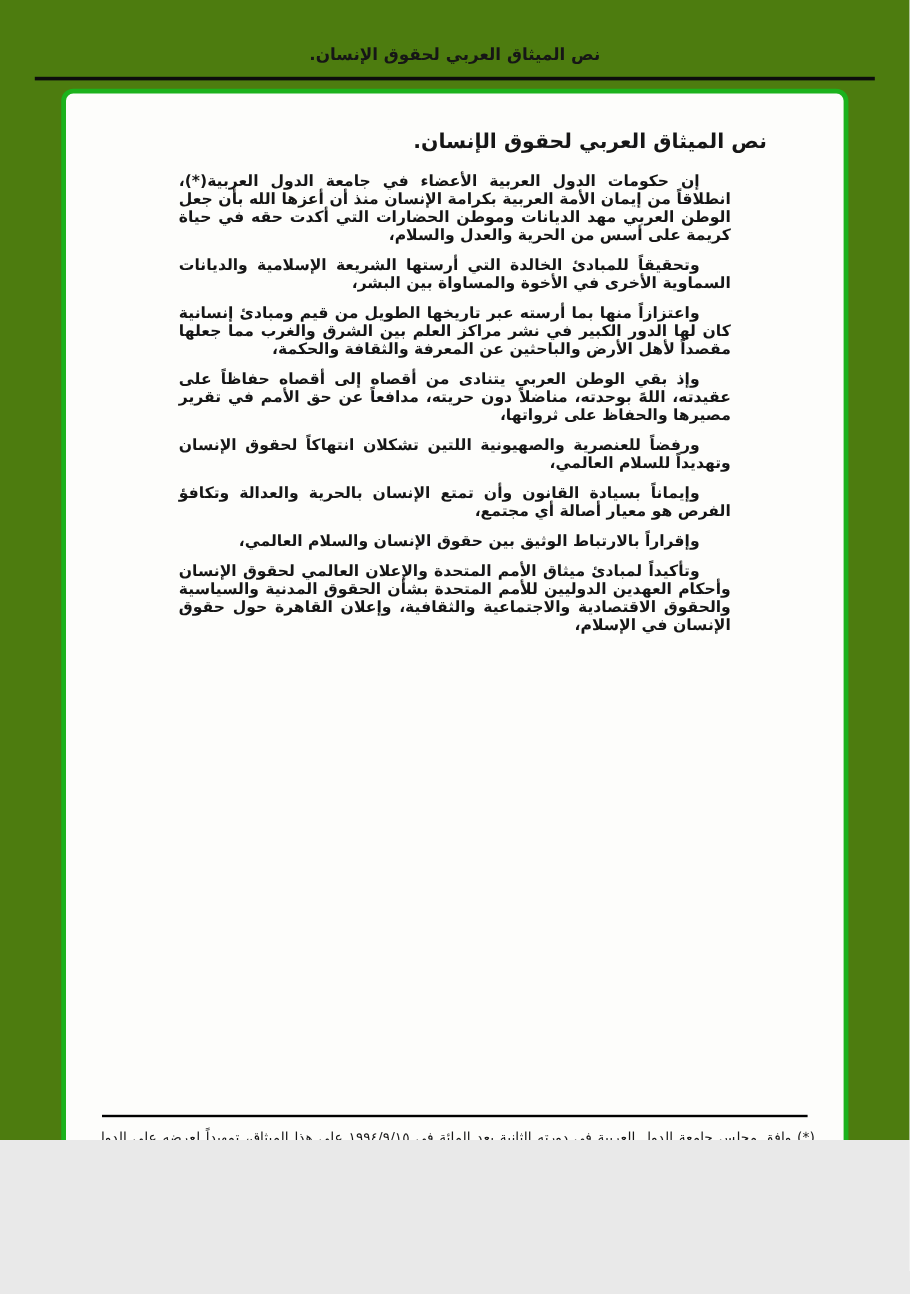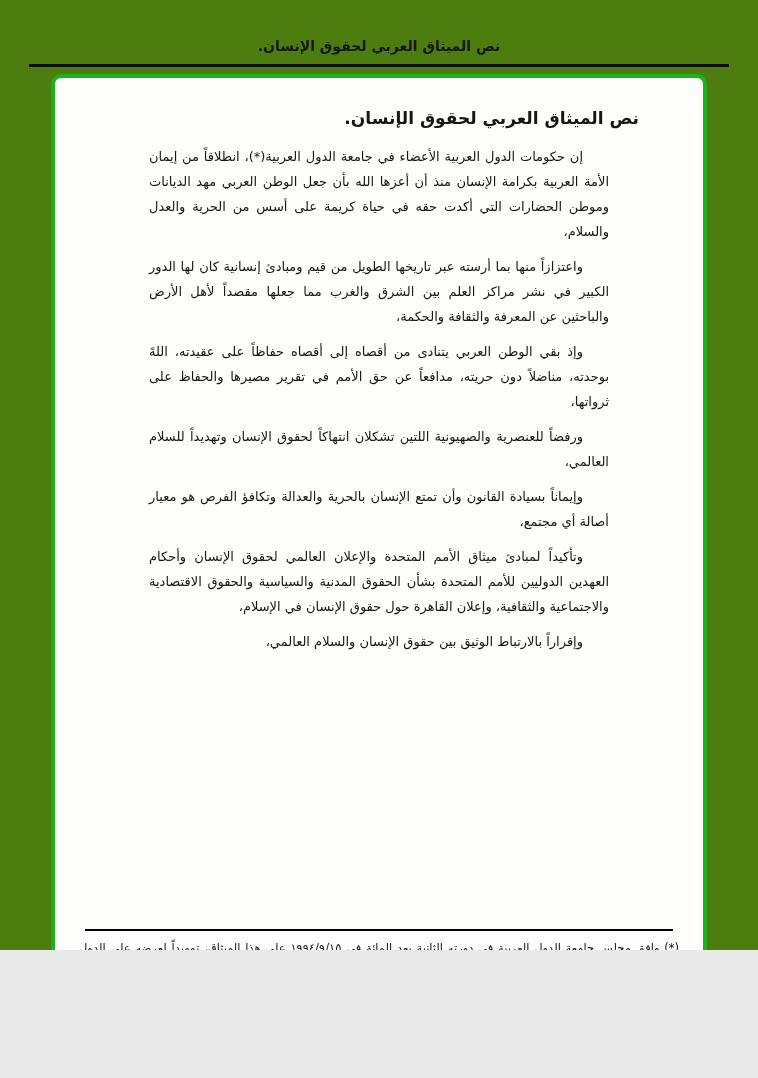--- a/index.html
+++ b/index.html
@@ -68,24 +68,25 @@
     margin-top: 12px;
     text-align: right;
     white-space: nowrap;
   }
   .paragraphs {
     width: 460px;
     margin: 16px auto 0 auto;
   }
   .para {
     font-size: 13px;
-    line-height: 25px;
+    line-height: 15px;
     text-align: justify;
     text-indent: 26px;
     margin: 0 0 10px 0;
+    font-weight: bold;
   }
   
   .footnote-wrap {
     position: absolute;
     left: 0;
     right: 0;
     bottom: 14px;
   }
   .footnote-rule {
     width: 588px;
@@ -118,26 +119,27 @@
     <div class="header-title">نص الميثاق العربي لحقوق الإنسان.</div>
     <div class="header-rule" style="background: rgb(13, 13, 13);"></div>
   </div>
 
   <div class="frame" style="border-color: rgb(28, 178, 28);">
     <div class="doc">
       <div class="doc-title">نص الميثاق العربي لحقوق الإنسان.</div>
 
       <div class="paragraphs">
         <p class="para">إن حكومات الدول العربية الأعضاء في جامعة الدول العربية(*)، انطلاقاً من إيمان الأمة العربية بكرامة الإنسان منذ أن أعزها الله بأن جعل الوطن العربي مهد الديانات وموطن الحضارات التي أكدت حقه في حياة كريمة على أسس من الحرية والعدل والسلام،</p>
+        <p class="para">وتحقيقاً للمبادئ الخالدة التي أرستها الشريعة الإسلامية والديانات السماوية الأخرى في الأخوة والمساواة بين البشر،</p>
         <p class="para">واعتزازاً منها بما أرسته عبر تاريخها الطويل من قيم ومبادئ إنسانية كان لها الدور الكبير في نشر مراكز العلم بين الشرق والغرب مما جعلها مقصداً لأهل الأرض والباحثين عن المعرفة والثقافة والحكمة،</p>
         <p class="para">وإذ بقي الوطن العربي يتنادى من أقصاه إلى أقصاه حفاظاً على عقيدته، اللهً بوحدته، مناضلاً دون حريته، مدافعاً عن حق الأمم في تقرير مصيرها والحفاظ على ثرواتها،</p>
         <p class="para">ورفضاً للعنصرية والصهيونية اللتين تشكلان انتهاكاً لحقوق الإنسان وتهديداً للسلام العالمي،</p>
         <p class="para">وإيماناً بسيادة القانون وأن تمتع الإنسان بالحرية والعدالة وتكافؤ الفرص هو معيار أصالة أي مجتمع،</p>
+        <p class="para">وإقراراً بالارتباط الوثيق بين حقوق الإنسان والسلام العالمي،</p>
         <p class="para">وتأكيداً لمبادئ ميثاق الأمم المتحدة والإعلان العالمي لحقوق الإنسان وأحكام العهدين الدوليين للأمم المتحدة بشأن الحقوق المدنية والسياسية والحقوق الاقتصادية والاجتماعية والثقافية، وإعلان القاهرة حول حقوق الإنسان في الإسلام،</p>
-        <p class="para">وإقراراً بالارتباط الوثيق بين حقوق الإنسان والسلام العالمي،</p>
       </div>
     </div>
 
     <div class="footnote-wrap">
       <div class="footnote-rule"></div>
       <div class="footnote">(*) وافق مجلس جامعة الدول العربية في دورته الثانية بعد المائة في ١٩٩٤/٩/١٥ على هذا الميثاق، تمهيداً لعرضه على الدول الأعضاء لتوقيعه والتصديق عليه من قبل الدول الراغبة في الانضمام إليه.</div>
     </div>
   </div>
 
   <div class="page-number">١</div>

